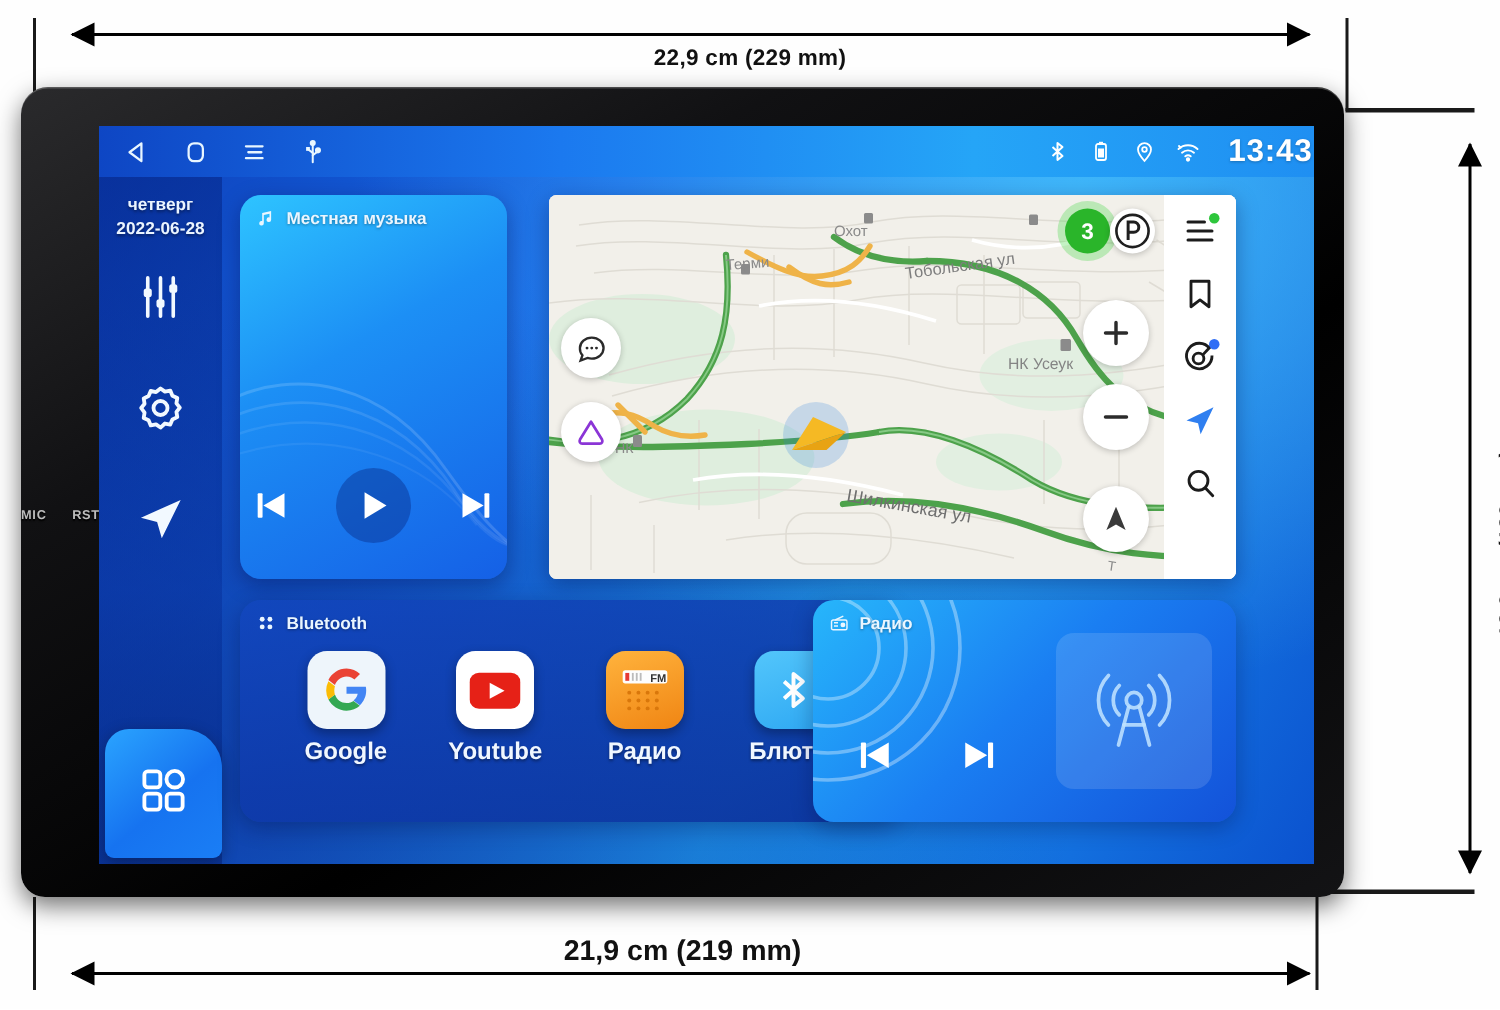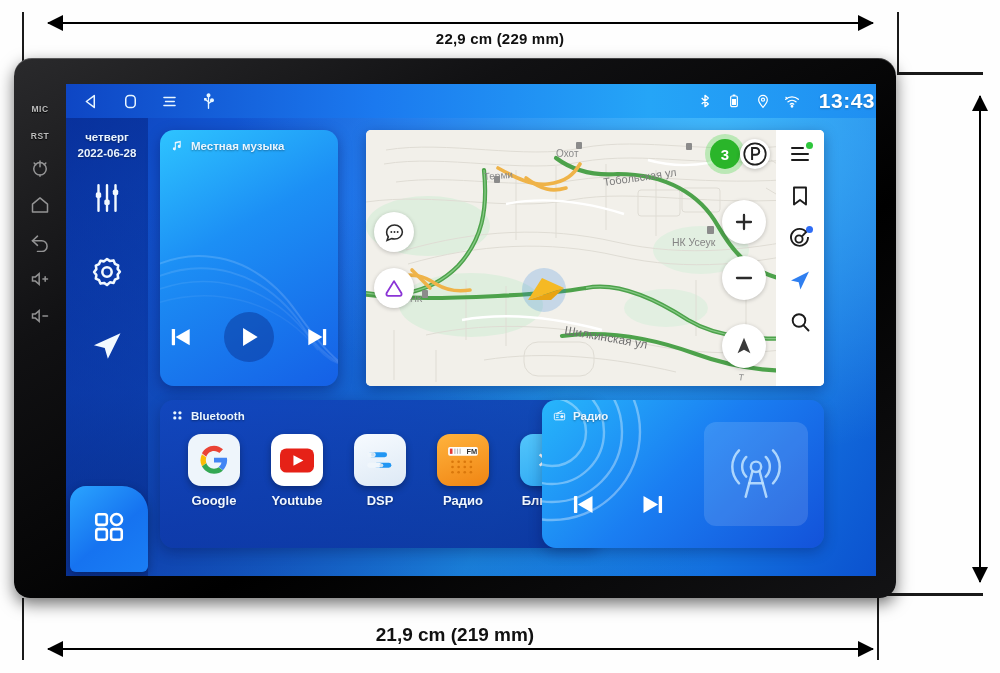--- a/index.html
+++ b/index.html
@@ -31,22 +31,22 @@
   .tick { position:absolute; background:#1a1a1a; }
 
   
   #device { position:absolute; left:14px; top:58px; width:882px; height:540px;
             background:linear-gradient(150deg,#2a2a2c 0%,#111113 28%,#000 62%,#131315 100%);
             border-radius:18px 18px 16px 16px;
             box-shadow:0 6px 16px rgba(0,0,0,.55), inset 0 1px 0 rgba(255,255,255,.22); }
 
   
   #bezel-left { position:absolute; left:0; top:0; width:52px; height:100%;
-                display:flex; flex-direction:column; align-items:center;
-                padding-top:46px; gap:17px; }
+                display:flex; flex-direction:row; align-items:center;
+                padding-top:30px; gap:17px; }
   .bezel-txt { color:#bdbdbd; font-size:8.5px; font-weight:bold; letter-spacing:.5px;
                text-shadow:0 1px 1px #000; }
   .bezel-ico { width:20px; height:20px; opacity:.62; }
   .bezel-ico svg { width:100%; height:100%; display:block; }
 
   
   #screen { position:absolute; left:52px; top:26px; width:810px; height:492px;
             background:linear-gradient(120deg,#0d3fb8 0%,#1769e8 34%,#1f9bf5 62%,#0b52cf 100%);
             overflow:hidden; }
   #screen-glow { position:absolute; inset:0;
@@ -122,21 +122,21 @@
   #card-apps { position:absolute; left:94px; top:316px; width:440px; height:148px;
                border-radius:14px;
                background:linear-gradient(160deg,rgba(18,70,190,.78) 0%,rgba(10,44,150,.86) 100%);
                box-shadow:0 4px 14px rgba(0,10,60,.3); }
   #apps-row { position:absolute; left:0; top:34px; width:100%;
               display:flex; justify-content:space-evenly; }
   .app { width:58px; display:flex; flex-direction:column; align-items:center; gap:7px; }
   .app-tile { width:52px; height:52px; border-radius:13px;
               display:flex; align-items:center; justify-content:center;
               box-shadow:0 3px 7px rgba(0,0,0,.3); }
-  .app-label { color:#f0f7ff; font-size:13px; font-weight:bold;
+  .app-label { color:#f0f7ff; font-size:16px; font-weight:bold;
                text-shadow:0 1px 2px rgba(0,0,0,.4); }
 
   
   #card-radio { position:absolute; left:476px; top:316px; width:282px; height:148px;
                 border-radius:14px; overflow:hidden;
                 background:linear-gradient(135deg,#27b6fb 0%,#1a7ef2 48%,#1352d9 100%);
                 box-shadow:0 4px 14px rgba(0,10,60,.3); }
   #radio-waves { position:absolute; left:-36px; top:-18px; opacity:.35; }
   #radio-controls { position:absolute; left:28px; bottom:26px; display:flex; gap:42px; z-index:2; }
   #radio-art { position:absolute; right:16px; top:22px; width:104px; height:104px;
@@ -513,33 +513,20 @@
           <div class="app">
             <div class="app-tile" style="background:#ffffff;">
               <svg width="34" height="25" viewBox="0 0 48 34">
                 <rect width="48" height="34" rx="9" fill="#e62117"></rect>
                 <path d="M19 9.5 L33 17 L19 24.5 Z" fill="#fff"></path>
                 </svg>
             </div>
             <span class="app-label">Youtube</span>
           </div>
 
-          <div class="app">
-            <div class="app-tile" style="background:linear-gradient(160deg,#f7fbff,#dde9f5);">
-              <svg width="34" height="34" viewBox="0 0 48 48">
-                <rect x="8" y="13" width="26" height="7" rx="3.5" fill="#2196f3"></rect>
-                <rect x="6" y="13" width="12" height="7" rx="3.5" fill="#f0f6fb"></rect>
-                <circle cx="14" cy="16.5" r="2.6" fill="#cfe2f2"></circle>
-                <rect x="16" y="28" width="24" height="7" rx="3.5" fill="#2196f3"></rect>
-                <rect x="6" y="28" width="20" height="7" rx="3.5" fill="#f0f6fb"></rect>
-                <circle cx="26" cy="31.5" r="2.6" fill="#cfe2f2"></circle>
-                </svg>
-            </div>
-            <span class="app-label">DSP</span>
-          </div>
 
           <div class="app">
             <div class="app-tile" style="background:linear-gradient(160deg,#ffb33d,#f08513);">
               <svg width="42" height="42" viewBox="0 0 48 48">
                 <rect x="7" y="9" width="34" height="10" rx="2" fill="#fdfdfd"></rect>
                 <rect x="9" y="11" width="3" height="6" fill="#e53935"></rect>
                 <rect x="14" y="11" width="1.4" height="6" fill="#bbb"></rect>
                 <rect x="17" y="11" width="1.4" height="6" fill="#bbb"></rect>
                 <rect x="20" y="11" width="1.4" height="6" fill="#bbb"></rect>
                 <text x="28" y="17.6" font-family="Liberation Sans, sans-serif" font-size="8.5" font-weight="bold" fill="#333">FM</text>

